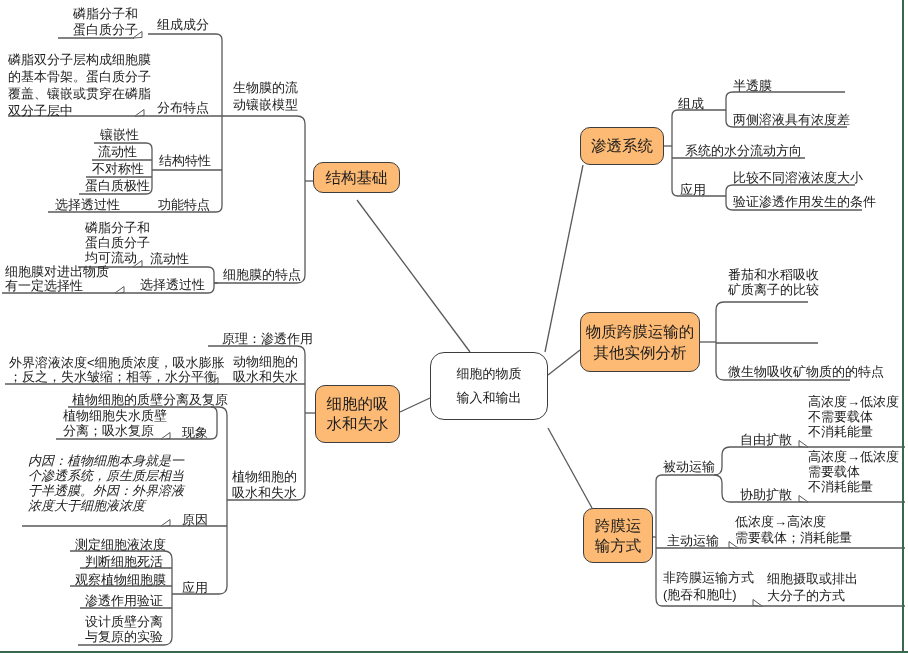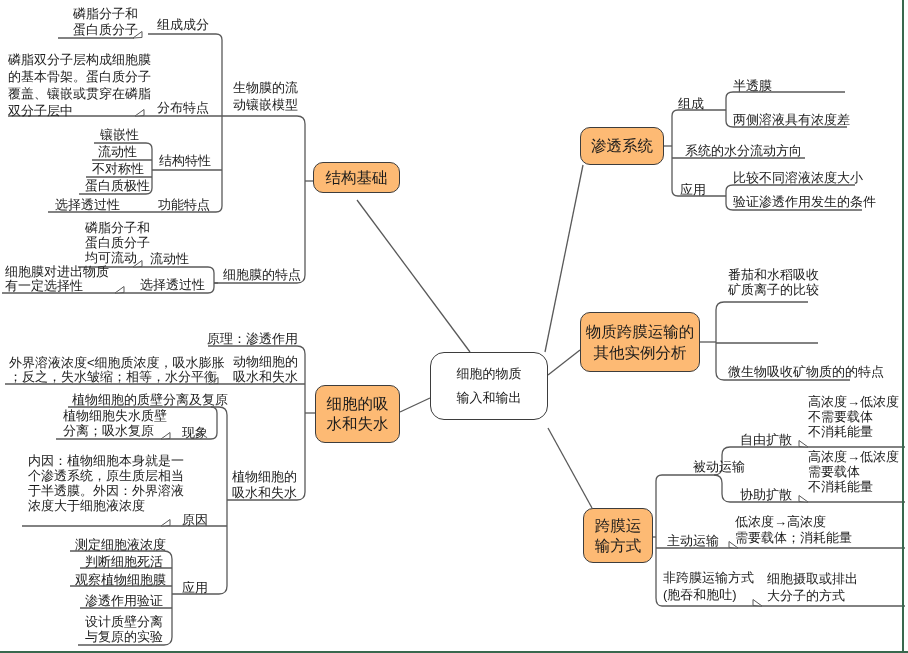--- a/index.html
+++ b/index.html
@@ -115,30 +115,30 @@
 
   <div class="t" style="left:85px;top:220px;">磷脂分子和
 蛋白质分子
 均可流动</div>
   <div class="t" style="left:150px;top:251px;">流动性</div>
   <div class="t lh14" style="left:5px;top:265px;">细胞膜对进出物质
 有一定选择性</div>
   <div class="t" style="left:140px;top:277px;">选择透过性</div>
   <div class="t" style="left:223px;top:267px;">细胞膜的特点</div>
 
-  <div class="t" style="left:207px;top:331px;">原理：渗透作用</div>
+  <div class="t" style="left:222px;top:331px;">原理：渗透作用</div>
   <div class="t lh14" style="left:9px;top:356px;">外界溶液浓度&lt;细胞质浓度，吸水膨胀
 ；反之，失水皱缩；相等，水分平衡</div>
   <div class="t" style="left:233px;top:354px;">动物细胞的
 吸水和失水</div>
   <div class="t" style="left:72px;top:392px;">植物细胞的质壁分离及复原</div>
   <div class="t" style="left:63px;top:408px;">植物细胞失水质壁
 分离；吸水复原</div>
   <div class="t" style="left:182px;top:425px;">现象</div>
-  <div class="t" style="left:28px;top:453px;">内因：植物细胞本身就是一
+  <div class="t" style="left:28px;top:453px;font-style:italic;">内因：植物细胞本身就是一
 个渗透系统，原生质层相当
 于半透膜。外因：外界溶液
 浓度大于细胞液浓度</div>
   <div class="t" style="left:182px;top:512px;">原因</div>
   <div class="t lh16" style="left:232px;top:469px;">植物细胞的
 吸水和失水</div>
   <div class="t" style="left:182px;top:580px;">应用</div>
   <div class="t" style="left:75px;top:537px;">测定细胞液浓度</div>
   <div class="t" style="left:85px;top:554px;">判断细胞死活</div>
   <div class="t" style="left:75px;top:572px;">观察植物细胞膜</div>
@@ -151,21 +151,21 @@
   <div class="t" style="left:733px;top:112px;">两侧溶液具有浓度差</div>
   <div class="t" style="left:685px;top:143px;">系统的水分流动方向</div>
   <div class="t" style="left:680px;top:182px;">应用</div>
   <div class="t" style="left:733px;top:170px;">比较不同溶液浓度大小</div>
   <div class="t" style="left:733px;top:194px;">验证渗透作用发生的条件</div>
 
   <div class="t" style="left:728px;top:267px;">番茄和水稻吸收
 矿质离子的比较</div>
   <div class="t" style="left:728px;top:364px;">微生物吸收矿物质的的特点</div>
 
-  <div class="t" style="left:663px;top:459px;margin-left:30px;">被动运输</div>
+  <div class="t" style="left:663px;top:459px;">被动运输</div>
   <div class="t" style="left:740px;top:432px;">自由扩散</div>
   <div class="t" style="left:808px;top:394px;">高浓度→低浓度
 不需要载体
 不消耗能量</div>
   <div class="t" style="left:740px;top:487px;">协助扩散</div>
   <div class="t" style="left:808px;top:449px;">高浓度→低浓度
 需要载体
 不消耗能量</div>
   <div class="t" style="left:667px;top:533px;">主动运输</div>
   <div class="t lh16" style="left:735px;top:514px;">低浓度→高浓度

